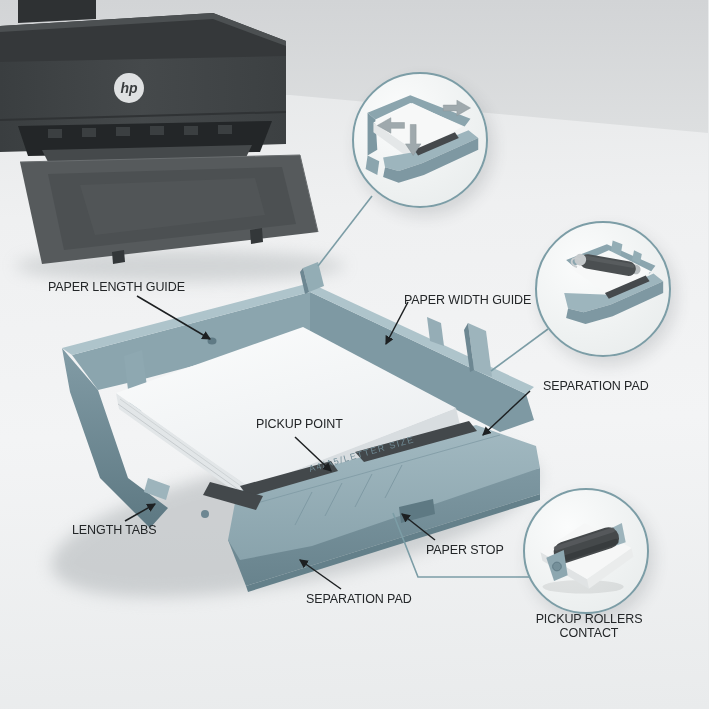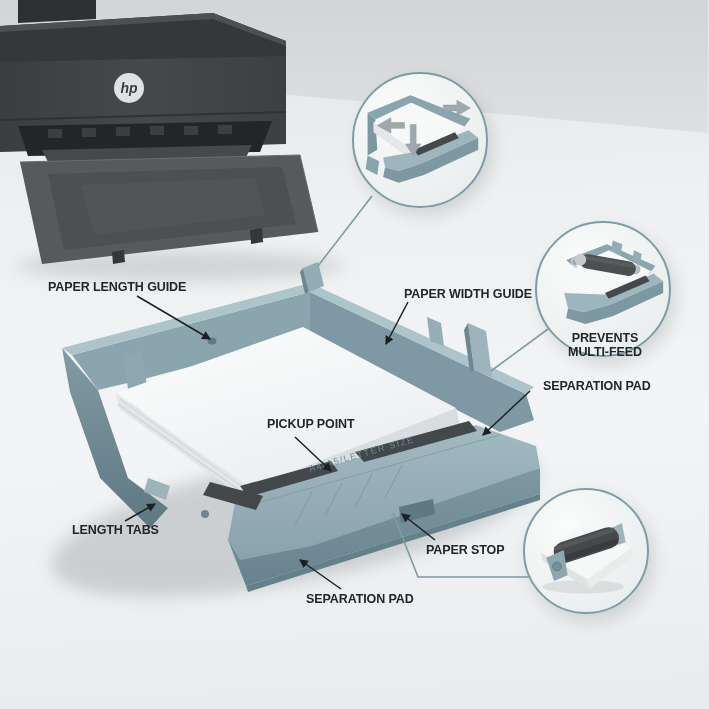--- a/index.html
+++ b/index.html
@@ -12,21 +12,21 @@
   .scene{position:absolute;left:0;top:0;z-index:1;}
   .callout{
     position:absolute;border:2px solid #7c9da6;border-radius:50%;
     background:radial-gradient(circle at 35% 30%, #fbfcfc 0%, #eef1f1 60%, #e6eaea 100%);
     box-shadow:5px 8px 16px rgba(60,70,75,.16);
     overflow:hidden;z-index:2;box-sizing:border-box;
   }
   .callout svg{width:100%;height:100%;}
   .label{
     position:absolute;z-index:3;color:#232628;
-    font-size:12.5px;line-height:14px;font-weight:700;
+    font-size:12.5px;line-height:14px;font-weight:400;
     letter-spacing:-.1px;white-space:nowrap;
   }
   .label.center{text-align:center;white-space:normal;}
 </style>
 </head>
 <body>
 
 <div id="stage">
 
   <svg class="scene" width="709" height="709" viewBox="0 0 709 709">
@@ -201,31 +201,31 @@
         <rect x="30" y="48" width="66" height="5" rx="2.5" fill="#595d5f" opacity=".8"></rect>
         <rect x="30" y="60" width="66" height="6" rx="3" fill="#303436" opacity=".6"></rect>
       </g>
       <polygon points="22,70 40,62 44,88 30,94" fill="#8da7b0"></polygon>
       <circle cx="33" cy="79" r="4.5" fill="#75909a" stroke="#5f7a85"></circle>
     </svg>
   </div>
 
   <div class="label" style="left:48px;top:280px;">PAPER LENGTH GUIDE</div>
 
-  <div class="label" style="left:404px;top:287px;">PAPER WIDTH GUIDE</div>
-
-  <div class="label" style="left:267px;top:417px;">PICKUP POINT</div>
+  <div class="label" style="left:404px;top:293px;">PAPER WIDTH GUIDE</div>
+
+  <div class="label" style="left:256px;top:417px;">PICKUP POINT</div>
 
   <div class="label" style="left:543px;top:379px;">SEPARATION PAD</div>
 
   <div class="label" style="left:72px;top:523px;">LENGTH TABS</div>
 
   <div class="label" style="left:426px;top:543px;">PAPER STOP</div>
 
   <div class="label" style="left:306px;top:592px;">SEPARATION PAD</div>
 
-  <div class="label center" style="left:545px;top:331px;width:120px;">
-    <span>PREVENTS</span><br>
-    <span>MULTI-FEED</span>
-  </div>
-
+
+  <div class="label center" style="left:524px;top:612px;width:130px;">
+    <span>PICKUP ROLLERS</span><br>
+    <span>CONTACT</span>
+  </div>
 
 </div>
 
 </body></html>

